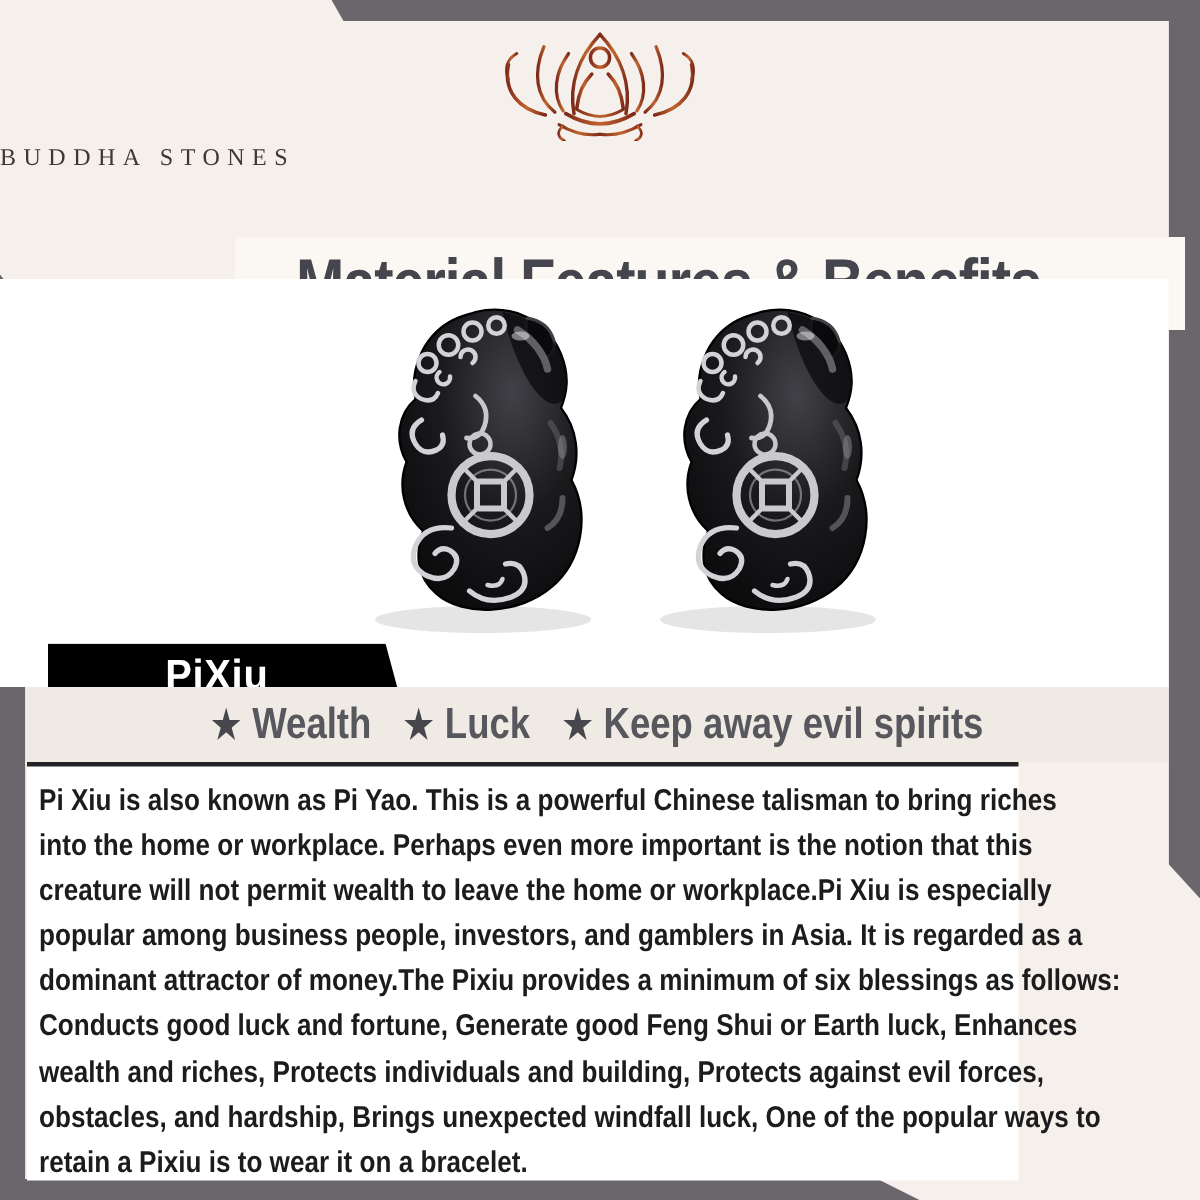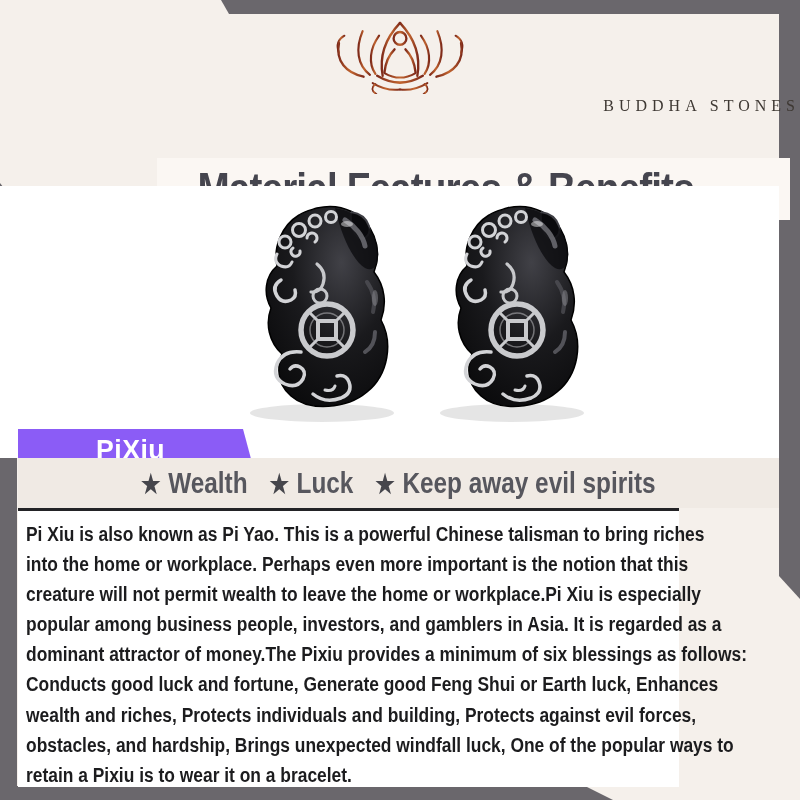--- a/index.html
+++ b/index.html
@@ -13,21 +13,21 @@
   .ribbon-top    { left:0; top:0; width:800px; height:14px;
                    clip-path:polygon(221px 0, 800px 0, 800px 14px, 229px 14px); }
   .ribbon-right  { left:779px; top:0; width:21px; height:599px;
                    clip-path:polygon(0 0, 21px 0, 21px 599px, 0 576px); }
   .ribbon-left   { left:0; top:0; width:17px; height:800px;
                    clip-path:polygon(0 183px, 17px 205px, 17px 800px, 0 800px); }
   .ribbon-bottom { left:0; top:786px; width:613px; height:14px;
                    clip-path:polygon(0 0, 585px 0, 613px 14px, 0 14px); }
 
   
-  .logo { position:absolute; left:0; top:12px; width:800px; text-align:right; }
+  .logo { position:absolute; left:0; top:12px; width:800px; text-align:left; }
   .logo svg { display:block; margin:0 auto; }
   .brand-name {
     margin-top:3px; font-family:"Liberation Serif", serif;
     font-size:16px; letter-spacing:5px; color:#3e3833; font-weight:400;
   }
 
   
   .title-panel {
     position:absolute; left:157px; top:124px; width:633px; height:62px;
     background:#fbf7f3; display:flex; align-items:center; justify-content:flex-start;
@@ -36,22 +36,22 @@
   .title-text {
     font-size:45px; font-weight:700; color:#45454e; letter-spacing:-1px;
     white-space:nowrap; transform:scaleX(0.86); transform-origin:center;
   }
 
   
   .product-panel { position:absolute; left:0; top:186px; width:779px; height:272px; background:#ffffff; }
 
   
   .pixiu-band {
-    position:absolute; left:18px; top:429px; width:236px; height:41px;
-    background:#8b5cf6; clip-path:polygon(0 0, 225px 0, 236px 41px, 0 41px);
+    position:absolute; left:32px; top:429px; width:236px; height:41px;
+    background:#000000; clip-path:polygon(0 0, 225px 0, 236px 41px, 0 41px);
     display:flex; align-items:center; justify-content:center;
   }
   .pixiu-band-text {
     color:#ffffff; font-weight:700; font-size:28px; letter-spacing:0.5px;
     transform:scaleX(0.95); padding-right:12px;
   }
 
   
   .benefit-strip {
     position:absolute; left:18px; top:458px; width:761px; height:50px;

